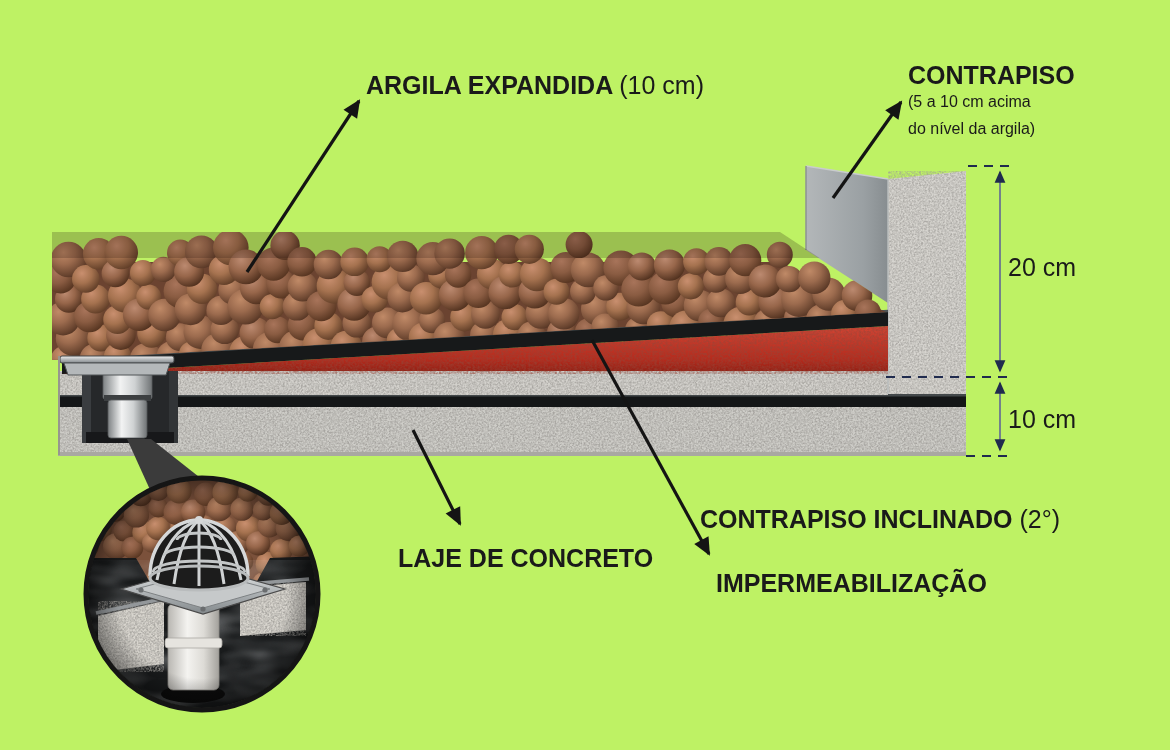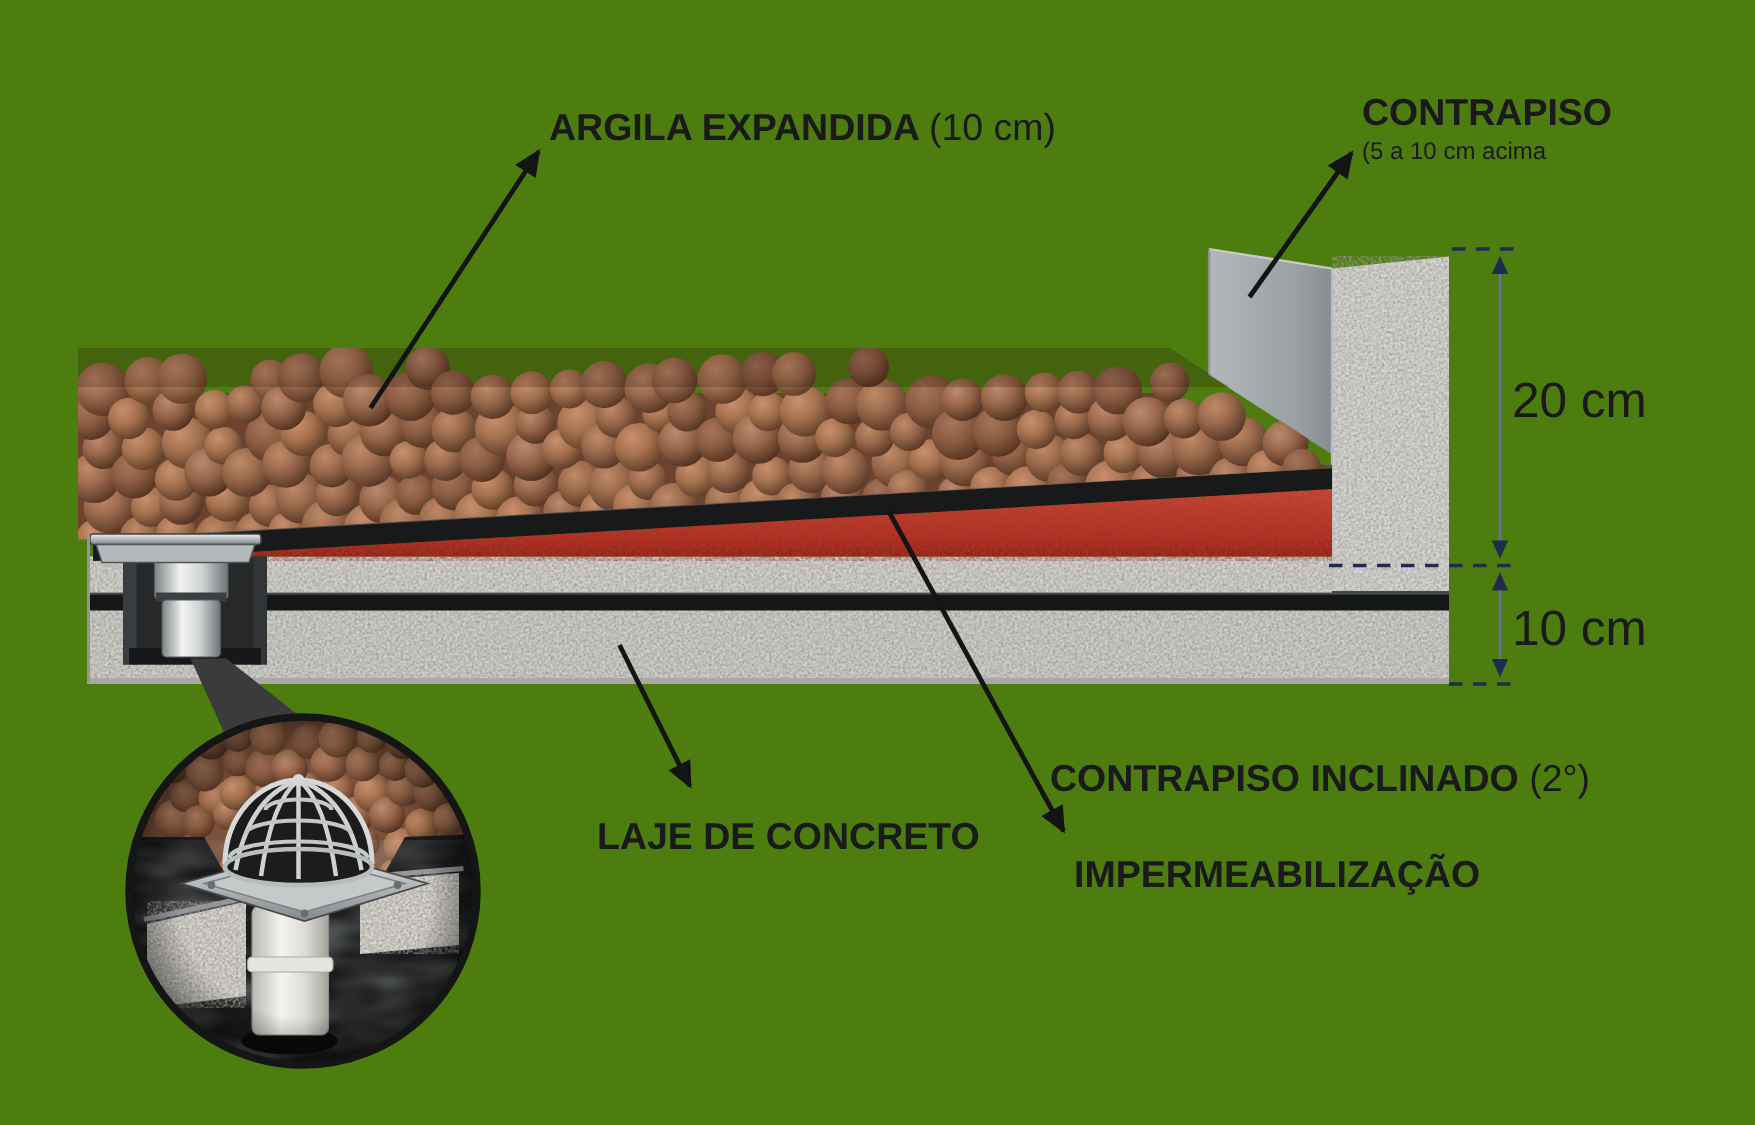--- a/index.html
+++ b/index.html
@@ -1,23 +1,23 @@
 <!DOCTYPE html>
 <html><head>
 <meta charset="utf-8">
 <style>
   html,body{margin:0;padding:0;background:#ffffff;}
-  .stage{position:relative;width:1170px;height:750px;background:#4d7c0f;overflow:hidden;
+  .stage{position:relative;width:1170px;height:750px;background:#bef264;overflow:hidden;
          font-family:"Liberation Sans","DejaVu Sans",sans-serif;}
   .stage svg{position:absolute;left:0;top:0;}
   .lbl{position:absolute;color:#1a1a1a;white-space:nowrap;font-size:25px;line-height:26px;}
   .b{font-weight:700;}
   .r{font-weight:400;}
   .sub{font-size:16px;font-weight:400;line-height:27px;}
-  .dim{font-size:33px;font-weight:400;}
+  .dim{font-size:25px;font-weight:400;}
 </style>
 </head>
 <body>
 
 <div class="stage">
 
 <svg width="1170" height="750" viewBox="0 0 1170 750">
   <defs>
 
     <filter id="speckle" x="0%" y="0%" width="100%" height="100%">
@@ -448,20 +448,21 @@
 </svg>
 
   <div class="lbl b" style="left:366px;top:72px;">
     <span>ARGILA EXPANDIDA</span>
     <span class="r">(10 cm)</span>
   </div>
 
   <div class="lbl" style="left:908px;top:62px;">
     <div class="b">CONTRAPISO</div>
     <div class="sub">(5 a 10 cm acima</div>
+    <div class="sub">do nível da argila)</div>
   </div>
 
   <div class="lbl dim" style="left:1008px;top:254px;">20 cm</div>
   <div class="lbl dim" style="left:1008px;top:406px;">10 cm</div>
 
   <div class="lbl b" style="left:700px;top:506px;text-align:right;">
     <span>CONTRAPISO INCLINADO</span>
     <span class="r">(2°)</span>
   </div>
 

